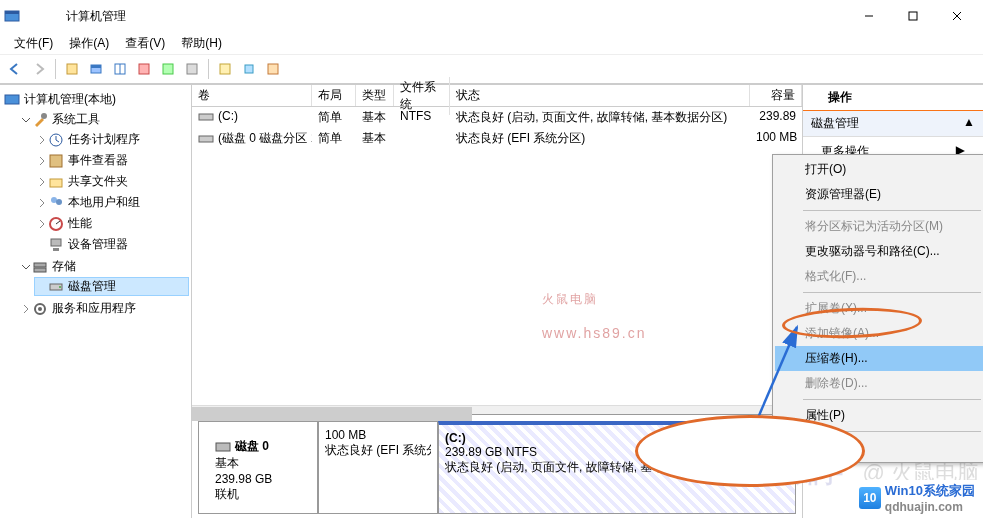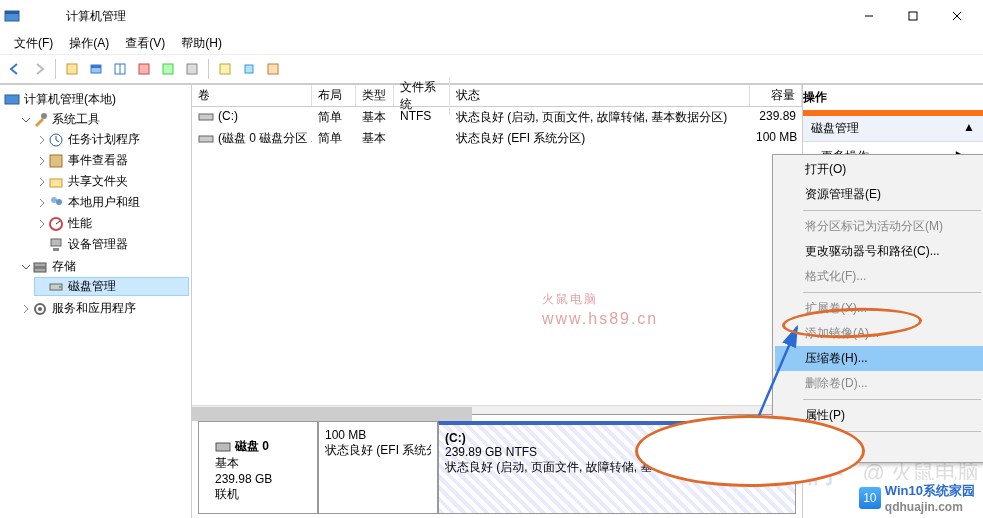--- a/index.html
+++ b/index.html
@@ -57,39 +57,39 @@
 .disk-info { width: 120px; border:1px solid #999; margin:6px 0 6px 6px; padding: 16px; background:#fff;}
 .disk-info .disk-icon{width:16px;height:12px;display:inline-block;vertical-align:middle;margin-right:4px;}
 .disk-parts { flex:1; display:flex; margin:6px 6px 6px 0;}
 .part { border:1px solid #999; padding: 6px; font-size:12px; background:#fff; position:relative;}
 .part.efi { width: 120px; }
 .part.c { flex:1; background: repeating-linear-gradient(45deg,#eaeaff,#eaeaff 4px,#fff 4px,#fff 8px); border-top:4px solid #3a66c4;}
 .part-title{font-weight:bold;}
 .part .line{white-space:nowrap; overflow:hidden;}
 
 
-.actions-pane .ap-header { background:#fff; padding:4px 0; font-weight:bold; border-bottom:6px solid #f97316;}
+.actions-pane .ap-header { background:#fff; padding:4px 25px; font-weight:bold; border-bottom:1px solid #f97316;}
 .actions-pane .ap-section { background:#eef3fb; padding:4px 8px; display:flex; justify-content:space-between; border-bottom:1px solid #ddd;}
 .actions-pane .ap-item { padding:6px 18px; cursor:pointer;}
 
 
 .context-menu { position:absolute; left:580px; top:69px; width:214px; background:#f2f2f2; border:1px solid #a0a0a0; box-shadow:2px 2px 4px rgba(0,0,0,.25); padding:2px; z-index:100;}
 .context-menu .cm-item { padding:4px 4px 4px 30px; cursor:pointer; position:relative;}
 .context-menu .cm-item.disabled { color:#888; cursor:default;}
 .context-menu .cm-item.highlight { background:#91c9f7; }
 .context-menu .cm-sep { height:1px; background:#c0c0c0; margin:3px 2px 3px 28px;}
 .context-menu .cm-icon { position:absolute; left:6px; top:4px; width:16px; height:16px;}
 
 
 .watermark { position:absolute; left:350px; top:172px; color:#d47b7b; opacity:.7; pointer-events:none; font-size:26px; letter-spacing:2px;}
-.watermark .sub{display:block;font-size:16px;color:#d47b7b;margin-top:0;text-align:center;}
+.watermark .sub{display:block;font-size:14px;color:#d47b7b;margin-top:15px;text-align:center;}
 .zhihu-mark{position:absolute;right:140px;bottom:28px;color:#c8c8e6;font-size:24px;font-weight:bold;opacity:.6;}
 .bottom-logo{position:absolute;right:4px;bottom:2px;display:flex;align-items:center;gap:4px;color:#2a6cd4;font-weight:bold;background:#fff;padding:2px 4px;}
 .bottom-text{position:absolute;right:4px;bottom:30px;color:#ddd;font-size:22px;}
-.icon-sq{width:22px;height:22px;background:linear-gradient(#4fb2ff,#1e7fe0);color:#fff;display:flex;align-items:center;justify-content:center;border-radius:3px;font-weight:normal;}
+.icon-sq{width:22px;height:22px;background:linear-gradient(#4fb2ff,#1e7fe0);color:#fff;display:flex;align-items:center;justify-content:center;border-radius:3px;font-weight:bold;}
 
 
 .ellipse{position:absolute;border:3px solid #e06a2b;border-radius:50%;pointer-events:none;z-index:200;}
 .ellipse.menu{left:590px;top:223px;width:140px;height:30px;transform:rotate(-2deg);}
 .ellipse.part{left:443px;top:330px;width:230px;height:72px;}
 .arrow{position:absolute;z-index:150;pointer-events:none;}
 </style>
 </head>
 <body>
 

